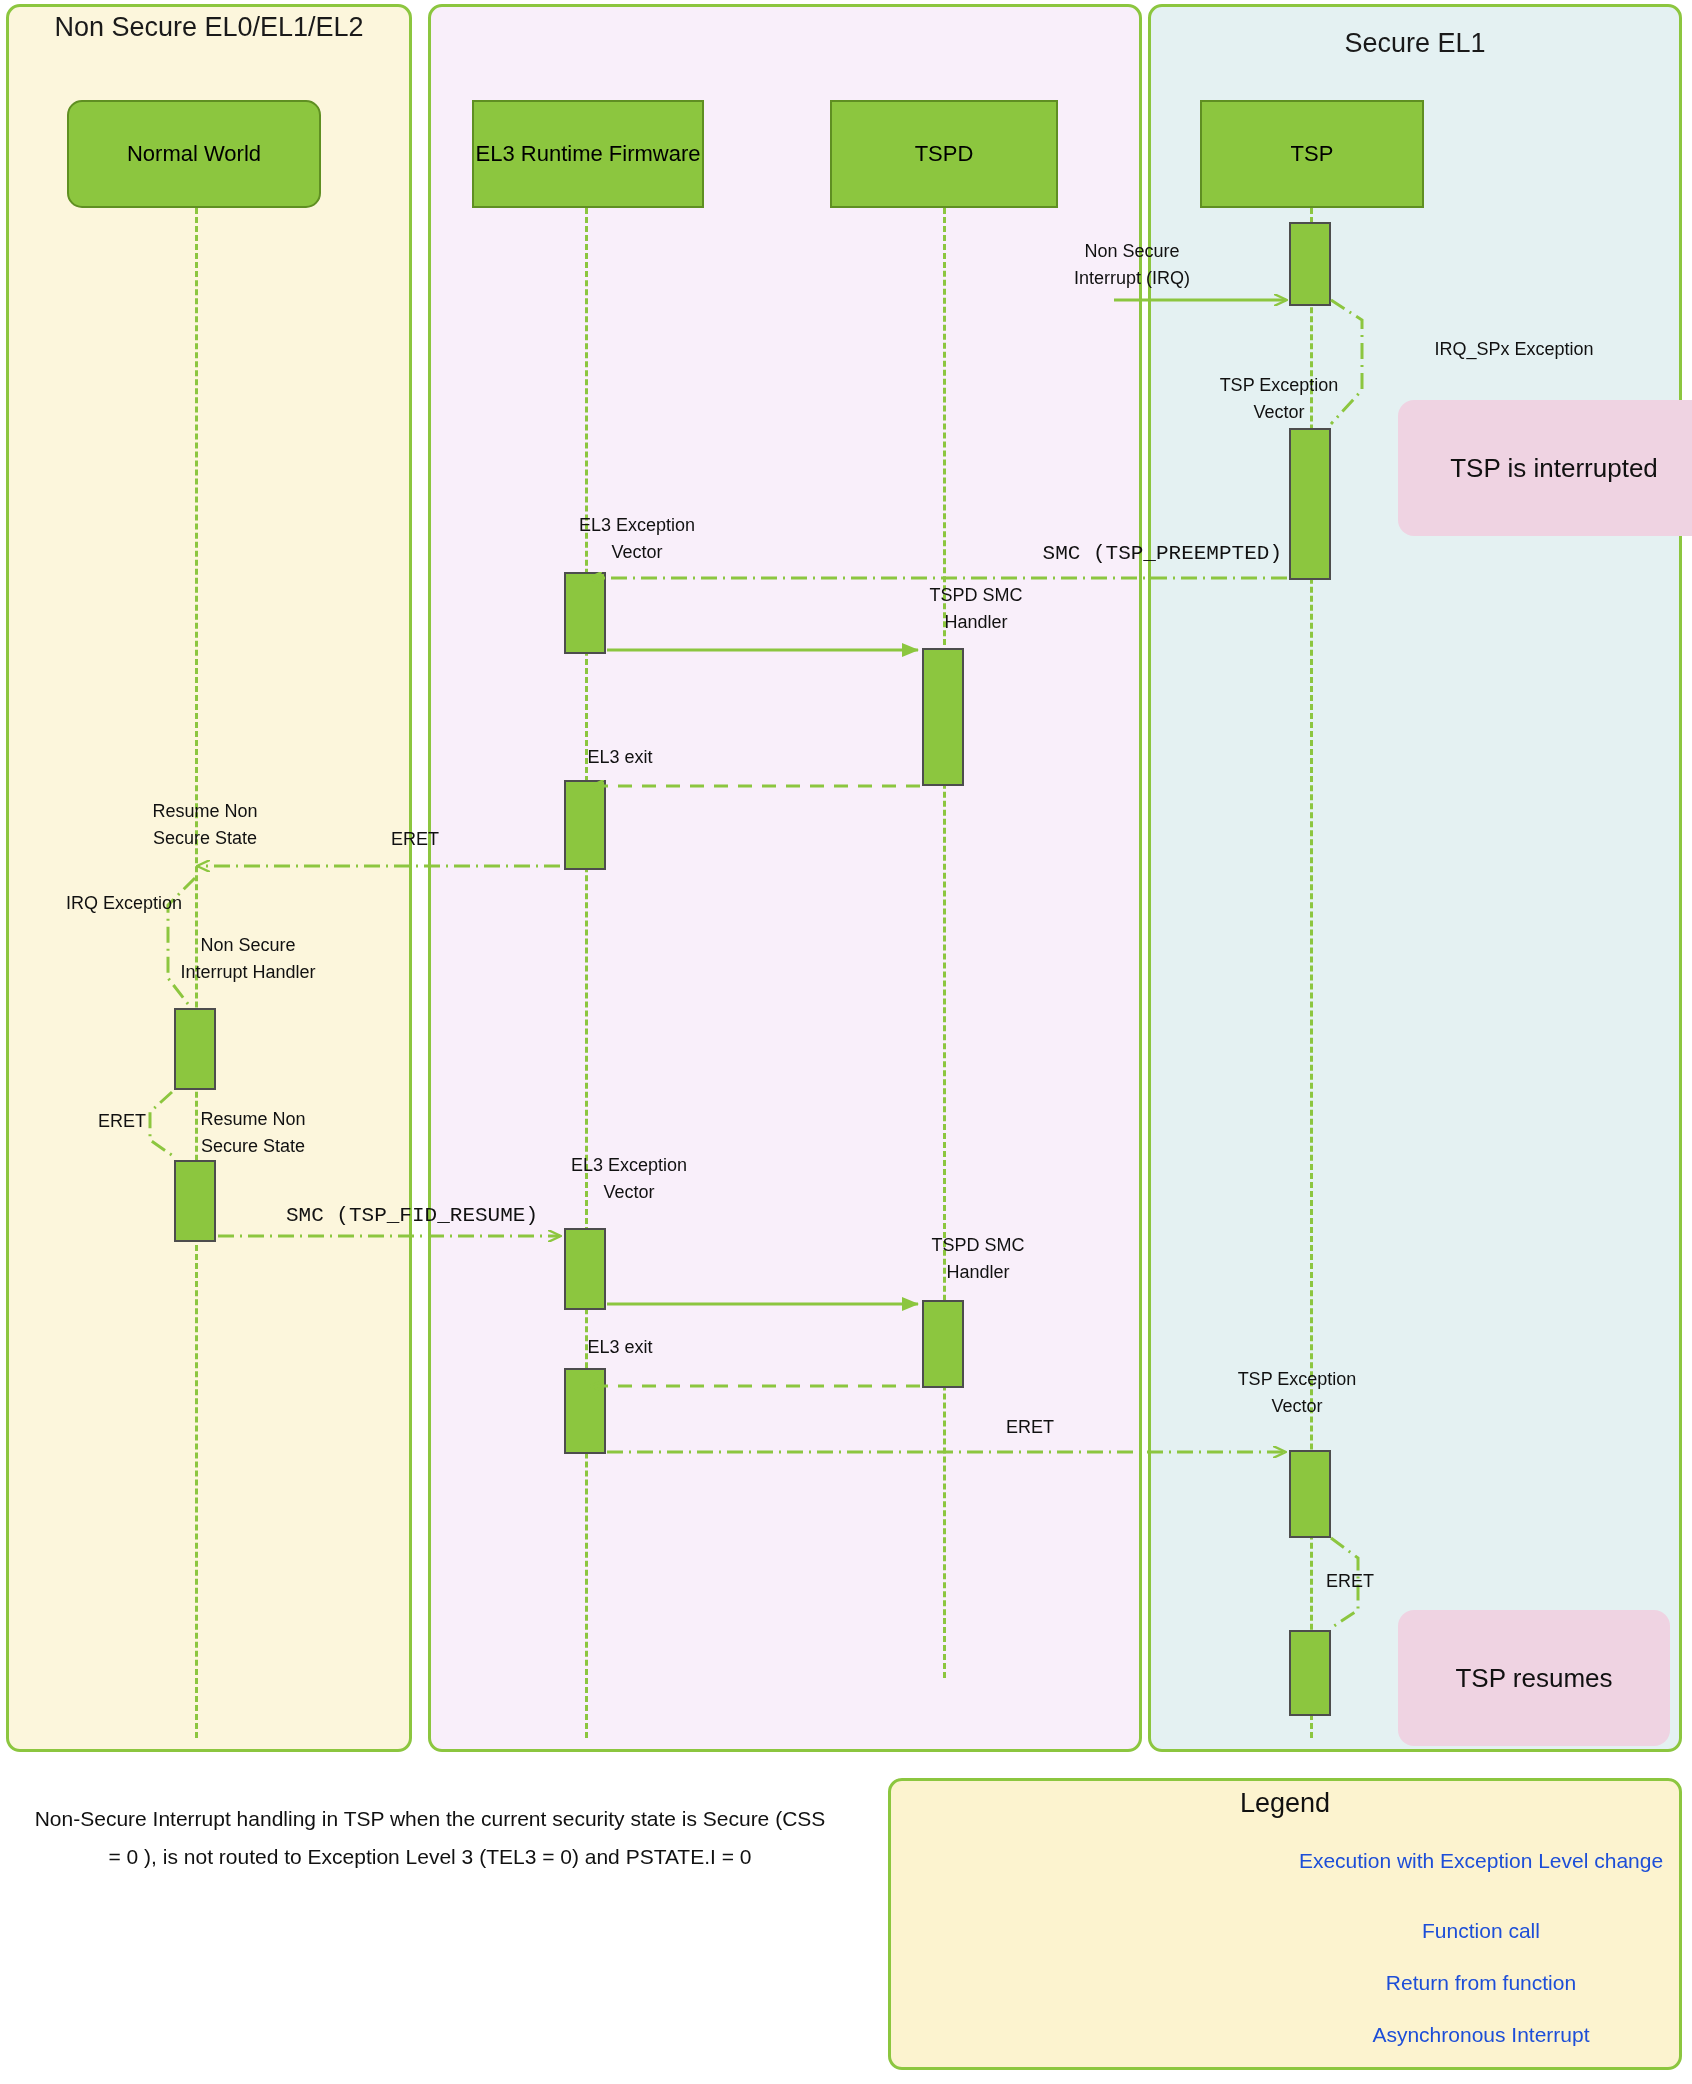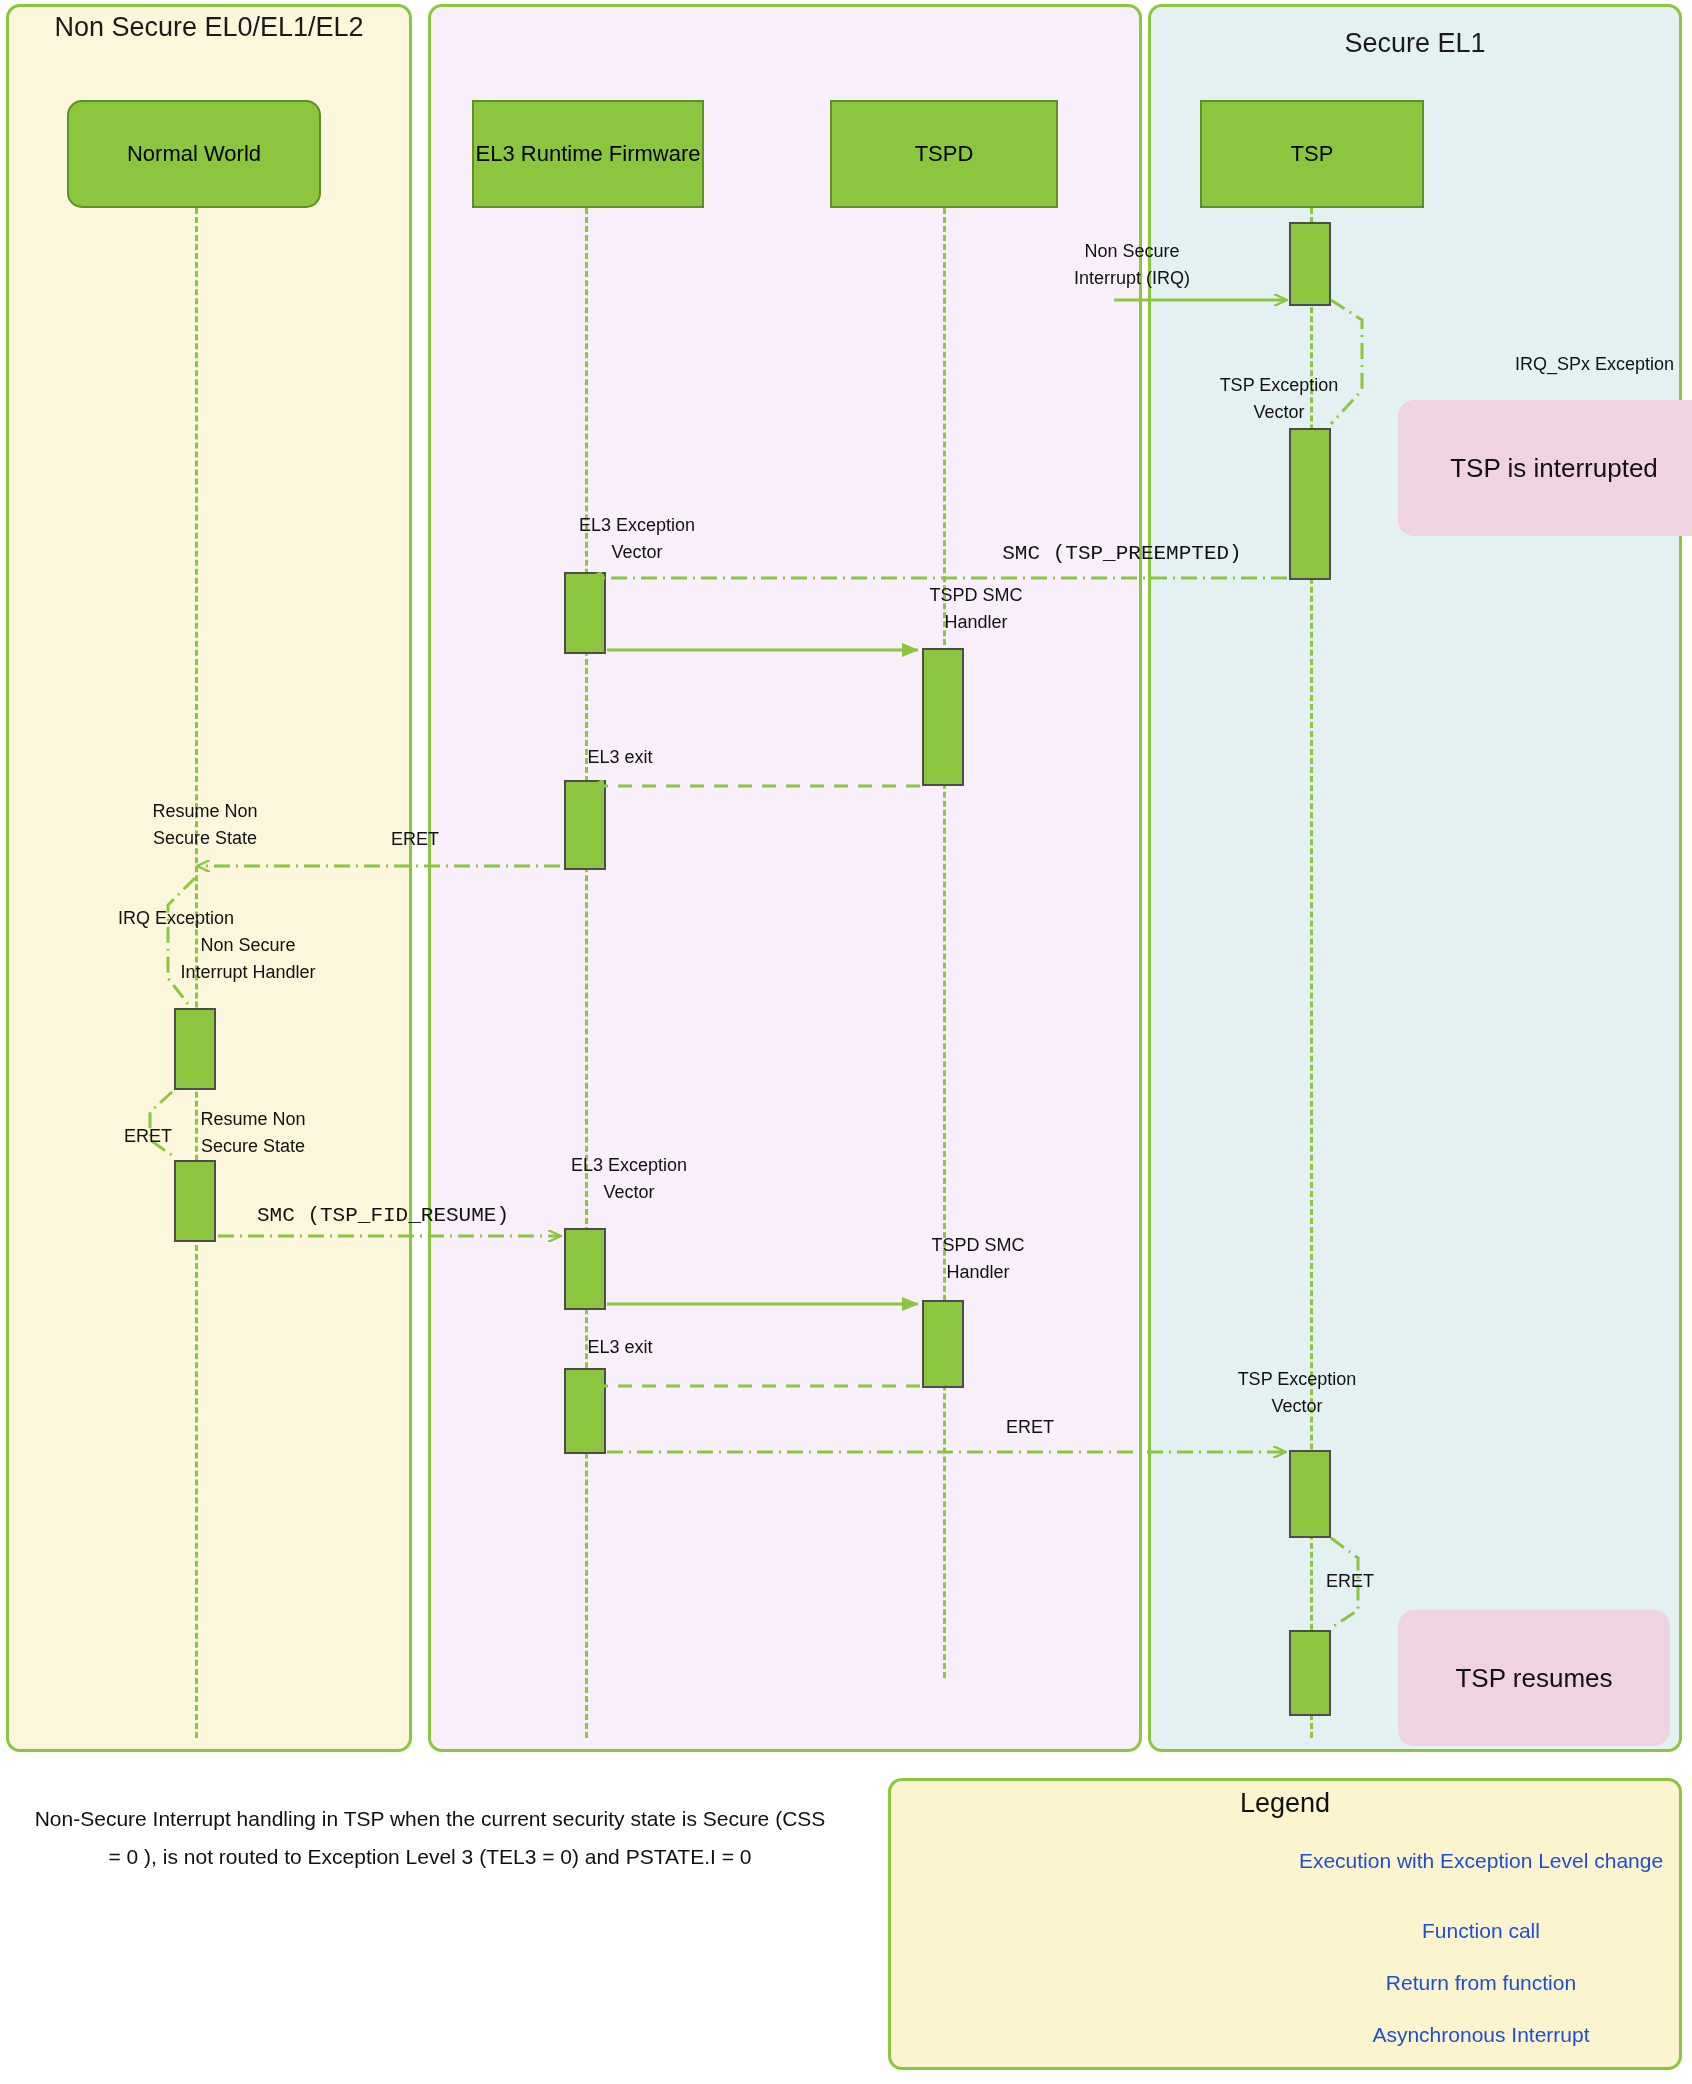--- a/index.html
+++ b/index.html
@@ -94,25 +94,26 @@
   .note-resumes { left: 1398px; top: 1610px; width: 272px; height: 136px; }
 
   .lbl {
     position: absolute;
     font-size: 18px;
     line-height: 27px;
     color: #111;
     text-align: center;
     white-space: pre-line;
   }
-  .lbl-left { text-align: right; margin-top: 15px; }
+  .lbl-left { text-align: center; }
   .mono {
     font-family: "Liberation Mono", monospace;
     font-size: 21px;
     letter-spacing: 0px;
+    text-align: right;
   }
 
   .caption {
     position: absolute;
     left: 30px;
     top: 1800px;
     width: 800px;
     font-size: 21px;
     line-height: 38px;
     text-align: center;

